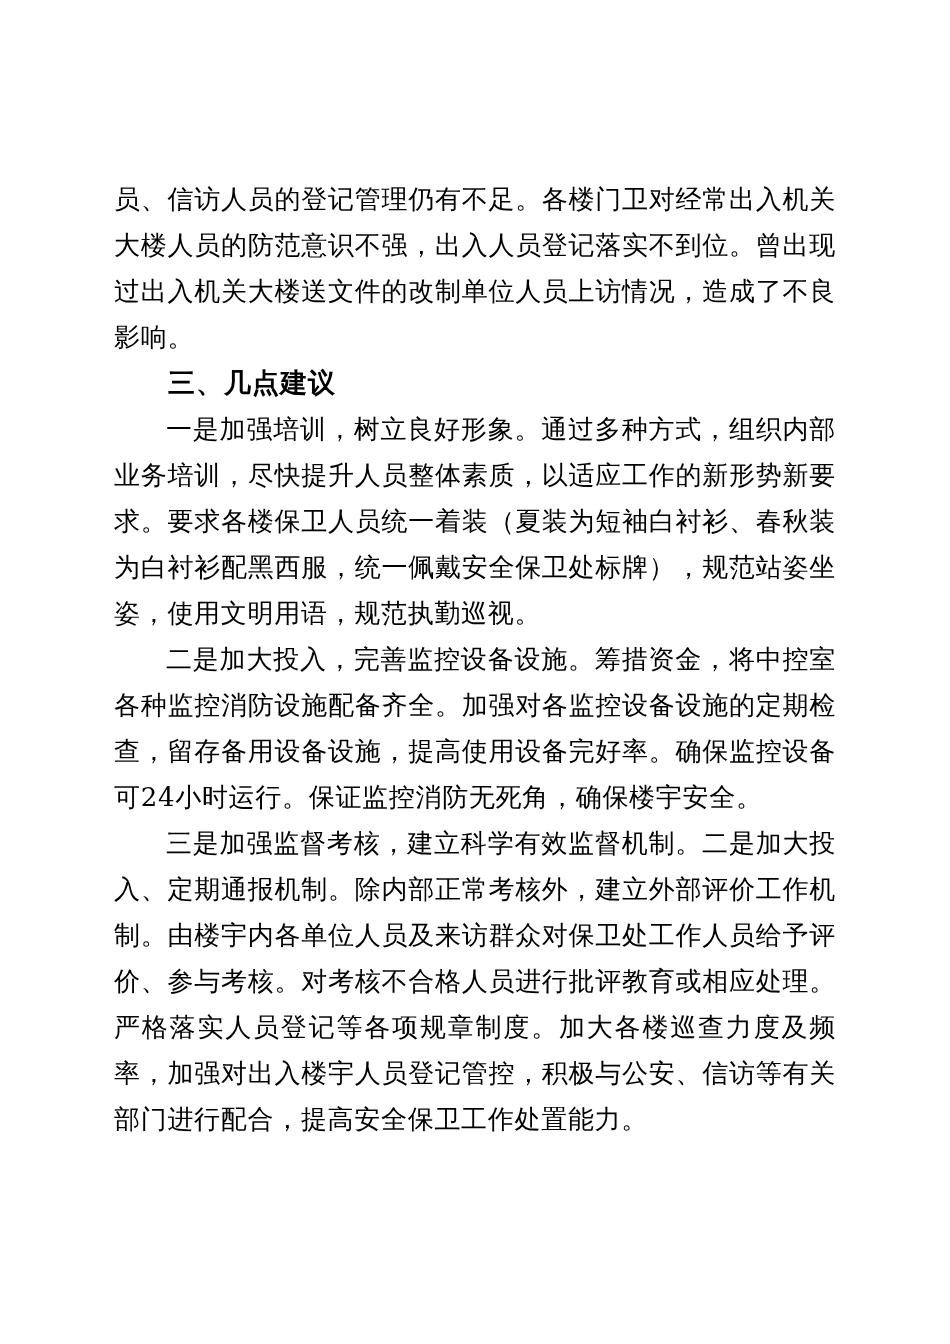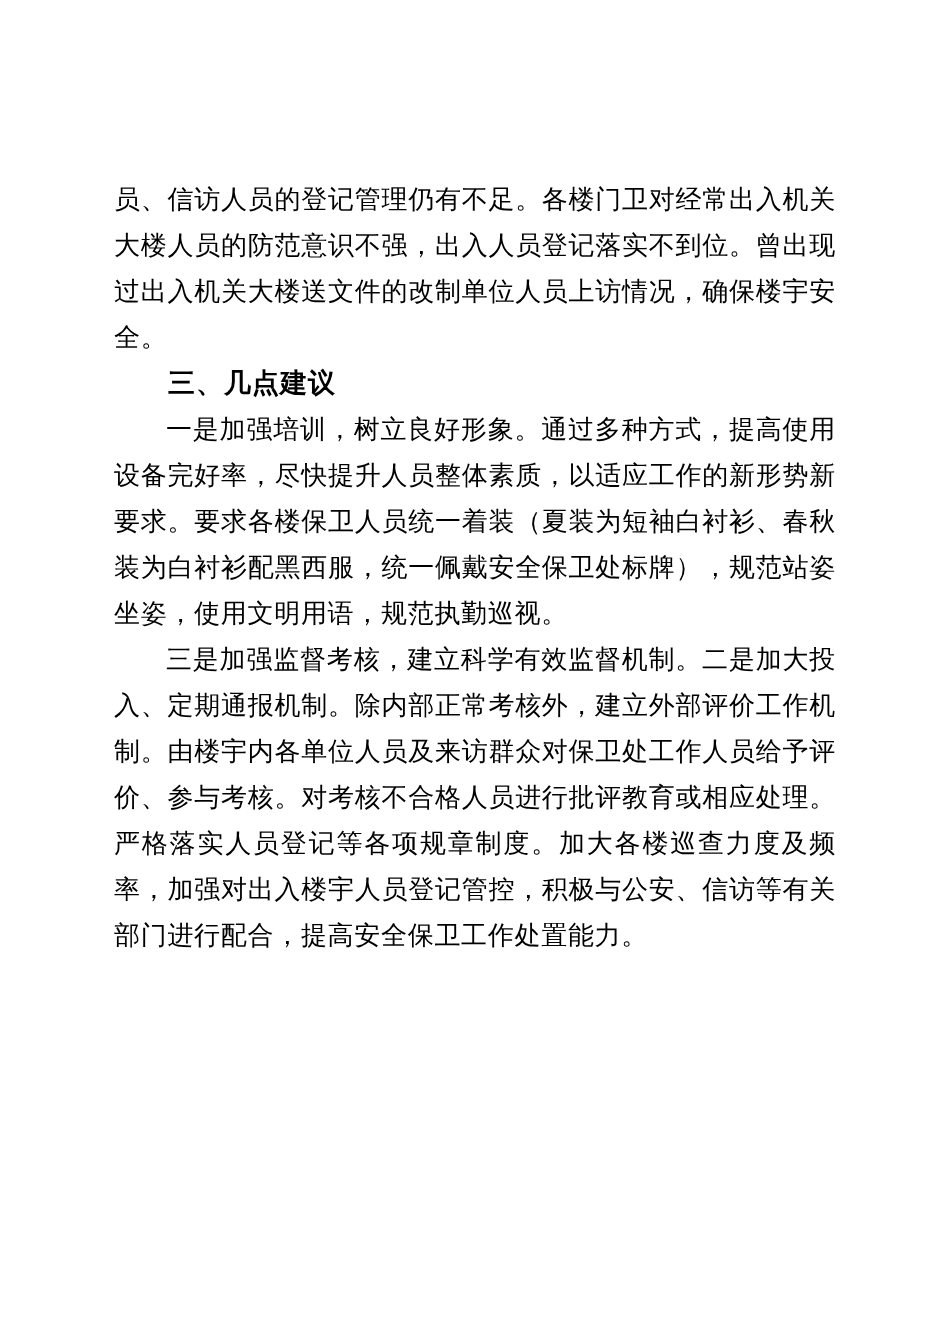--- a/index.html
+++ b/index.html
@@ -52,18 +52,19 @@
     padding: 0;
     text-indent: 2em;
     color: #000000;
   }
 </style>
 </head>
 <body>
 
 <div class="page">
   <div class="text-block">
-    <p class="para continuation">员、信访人员的登记管理仍有不足。各楼门卫对经常出入机关大楼人员的防范意识不强，出入人员登记落实不到位。曾出现过出入机关大楼送文件的改制单位人员上访情况，确保楼宇安全。</p>
+    <p class="para continuation">员、信访人员的登记管理仍有不足。各楼门卫对经常出入机关大楼人员的防范意识不强，出入人员登记落实不到位。曾出现过出入机关大楼送文件的改制单位人员上访情况，造成了不良影响。</p>
     <h2 class="heading">三、几点建议</h2>
-    <p class="para">一是加强培训，树立良好形象。通过多种方式，提高使用设备完好率，尽快提升人员整体素质，以适应工作的新形势新要求。要求各楼保卫人员统一着装（夏装为短袖白衬衫、春秋装为白衬衫配黑西服，统一佩戴安全保卫处标牌），规范站姿坐姿，使用文明用语，规范执勤巡视。</p>
+    <p class="para">一是加强培训，树立良好形象。通过多种方式，组织内部业务培训，尽快提升人员整体素质，以适应工作的新形势新要求。要求各楼保卫人员统一着装（夏装为短袖白衬衫、春秋装为白衬衫配黑西服，统一佩戴安全保卫处标牌），规范站姿坐姿，使用文明用语，规范执勤巡视。</p>
+    <p class="para">二是加大投入，完善监控设备设施。筹措资金，将中控室各种监控消防设施配备齐全。加强对各监控设备设施的定期检查，留存备用设备设施，提高使用设备完好率。确保监控设备可24小时运行。保证监控消防无死角，确保楼宇安全。</p>
     <p class="para">三是加强监督考核，建立科学有效监督机制。二是加大投入、定期通报机制。除内部正常考核外，建立外部评价工作机制。由楼宇内各单位人员及来访群众对保卫处工作人员给予评价、参与考核。对考核不合格人员进行批评教育或相应处理。严格落实人员登记等各项规章制度。加大各楼巡查力度及频率，加强对出入楼宇人员登记管控，积极与公安、信访等有关部门进行配合，提高安全保卫工作处置能力。</p>
   </div>
 </div>
 
 </body></html>

